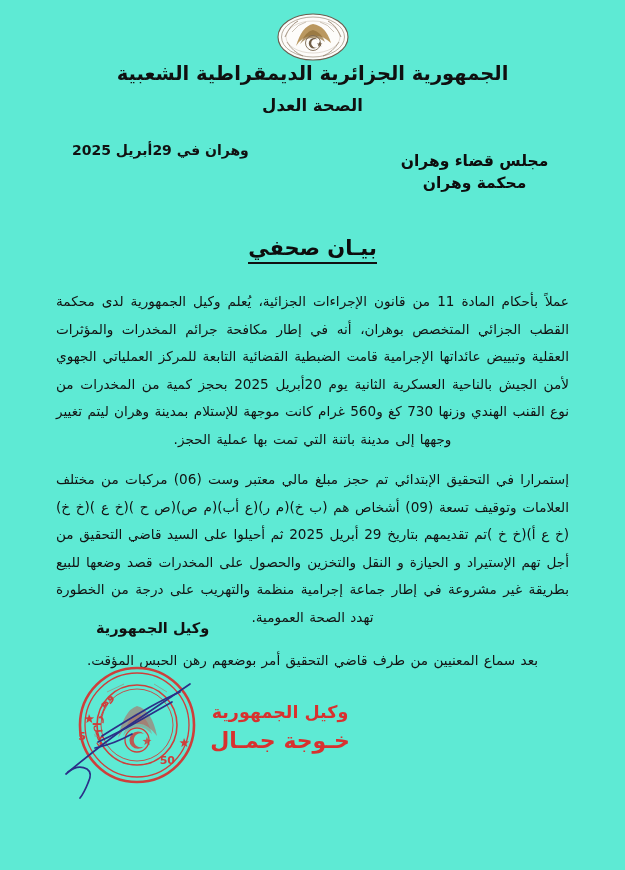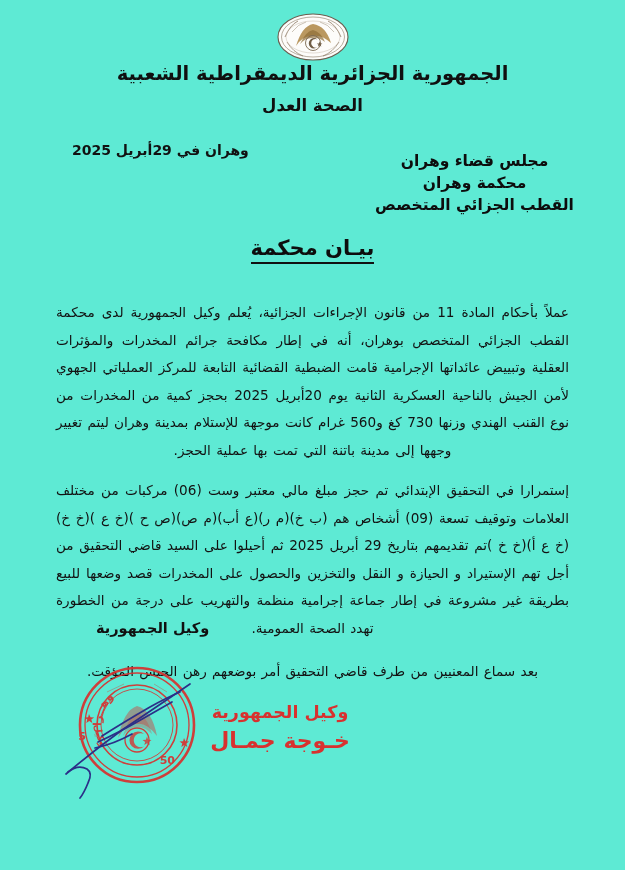--- a/index.html
+++ b/index.html
@@ -112,21 +112,21 @@
     top: 288px;
     right: 56px;
     left: 56px;
   }
   .para {
     font-size: 13.6px;
     line-height: 27.5px;
     text-align: justify;
     text-align-last: center;
     color: #121212;
-    margin: 11px 0 13px 0;
+    margin: 0 0 13px 0;
     word-spacing: 1px;
   }
   .para.last-left {
     text-align: left;
   }
   .para.p3 {
     margin-top: 16px;
   }
 
   
@@ -189,27 +189,26 @@
       <ellipse cx="37" cy="25" rx="27" ry="16" fill="none" stroke="#b9ab98" stroke-width="0.5" opacity="0.8"></ellipse>
     </svg>
   </div>
 
   <div class="rep-title">الجمهورية الجزائرية الديمقراطية الشعبية</div>
   <div class="ministry">الصحة العدل</div>
 
   <div class="court-block">
     <div class="court-line-1">مجلس قضاء وهران</div>
     <div class="court-line-2">محكمة وهران</div>
-    <div class="court-line-3">القطب الجزائي المتخصص</div>
   </div>
 
   <div class="date-line">وهران في 29أبريل 2025</div>
 
   <div class="doc-title">
-    <span>بيـان محكمة</span>
+    <span>بيـان صحفي</span>
   </div>
 
   <div class="body-wrap">
     <p class="para">عملاً بأحكام المادة 11 من قانون الإجراءات الجزائية، يُعلم وكيل الجمهورية لدى محكمة القطب الجزائي المتخصص بوهران، أنه في إطار مكافحة جرائم المخدرات والمؤثرات العقلية وتبييض عائداتها الإجرامية قامت الضبطية القضائية التابعة للمركز العملياتي الجهوي لأمن الجيش بالناحية العسكرية الثانية يوم 20أبريل 2025 بحجز كمية من المخدرات من نوع القنب الهندي وزنها 730 كغ و560 غرام كانت موجهة للإستلام بمدينة وهران ليتم تغيير وجهها إلى مدينة باتنة التي تمت بها عملية الحجز.</p>
     <p class="para">إستمرارا في التحقيق الإبتدائي تم حجز مبلغ مالي معتبر وست (06) مركبات من مختلف العلامات وتوقيف تسعة (09) أشخاص هم (ب خ)(م ر)(ع أب)(م ص)(ص ح )(خ ع )(خ خ)(خ ع أ)(خ خ )تم تقديمهم بتاريخ 29 أبريل 2025 ثم أحيلوا على السيد قاضي التحقيق من أجل تهم الإستيراد و الحيازة و النقل والتخزين والحصول على المخدرات قصد وضعها للبيع بطريقة غير مشروعة في إطار جماعة إجرامية منظمة والتهريب على درجة من الخطورة تهدد الصحة العمومية.</p>
     <p class="para p3 last-left">بعد سماع المعنيين من طرف قاضي التحقيق أمر بوضعهم رهن الحبس المؤقت.</p>
   </div>
 
   <div class="sign-label">وكيل الجمهورية</div>
 

